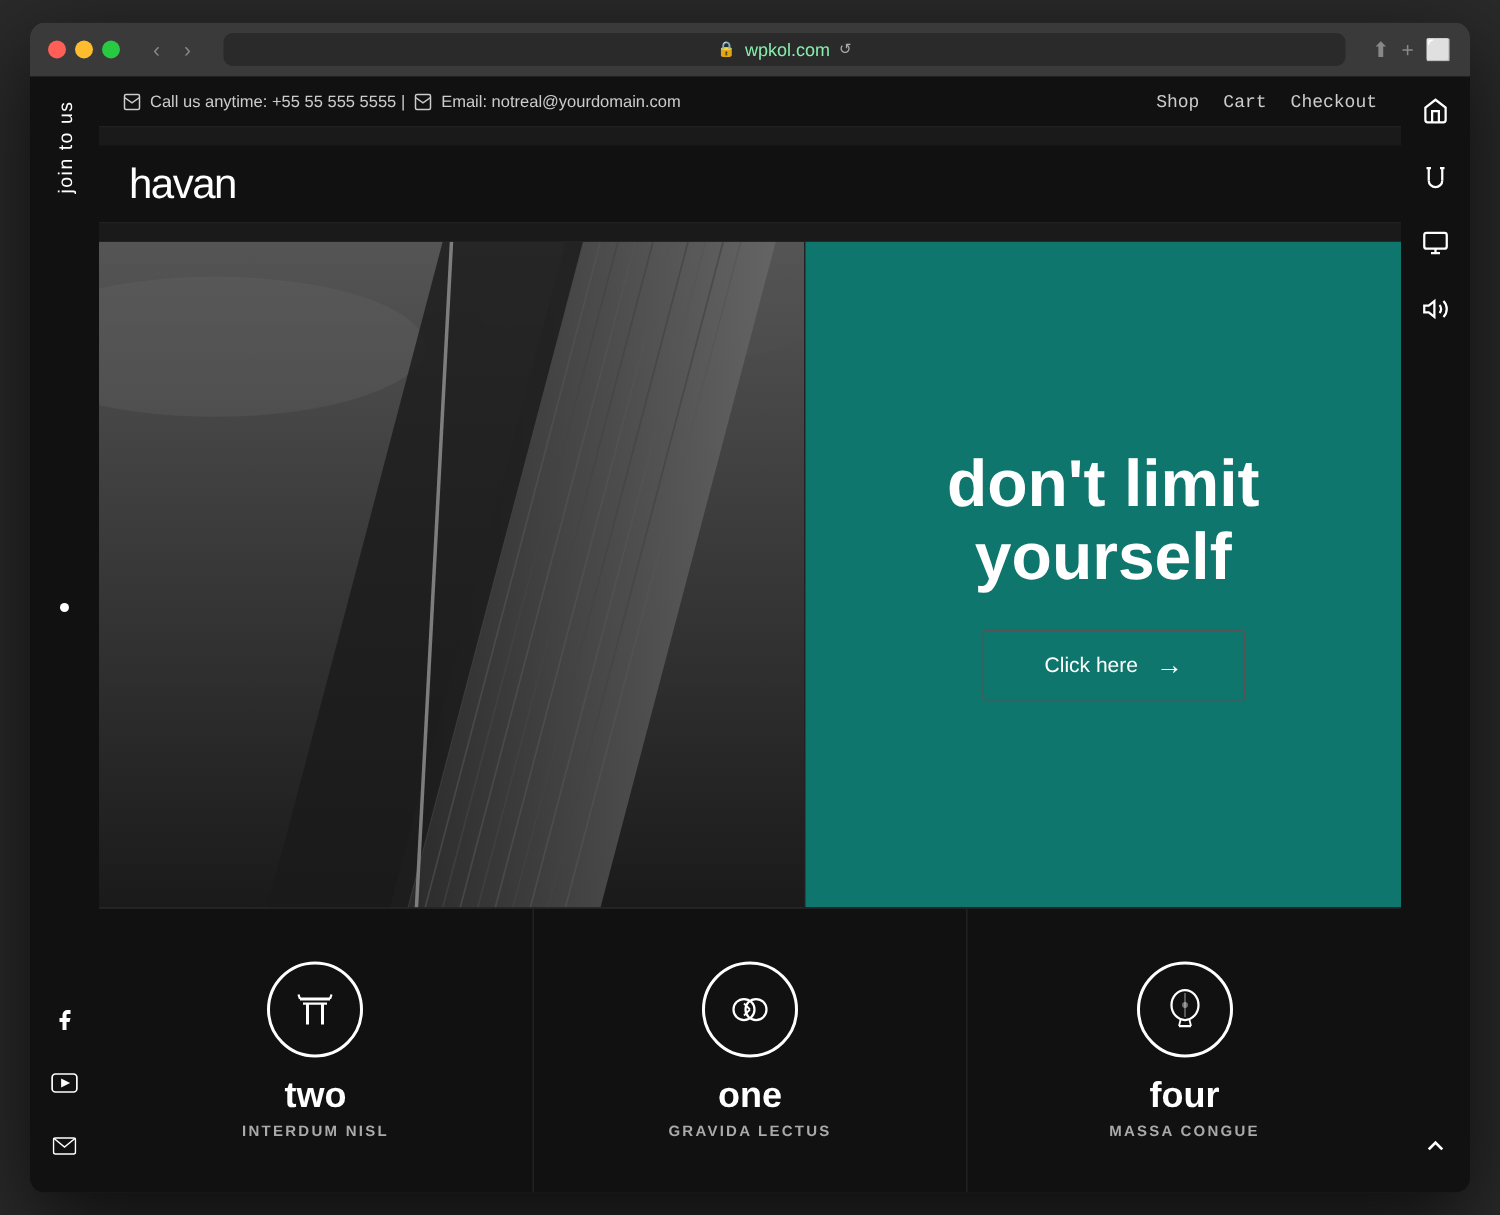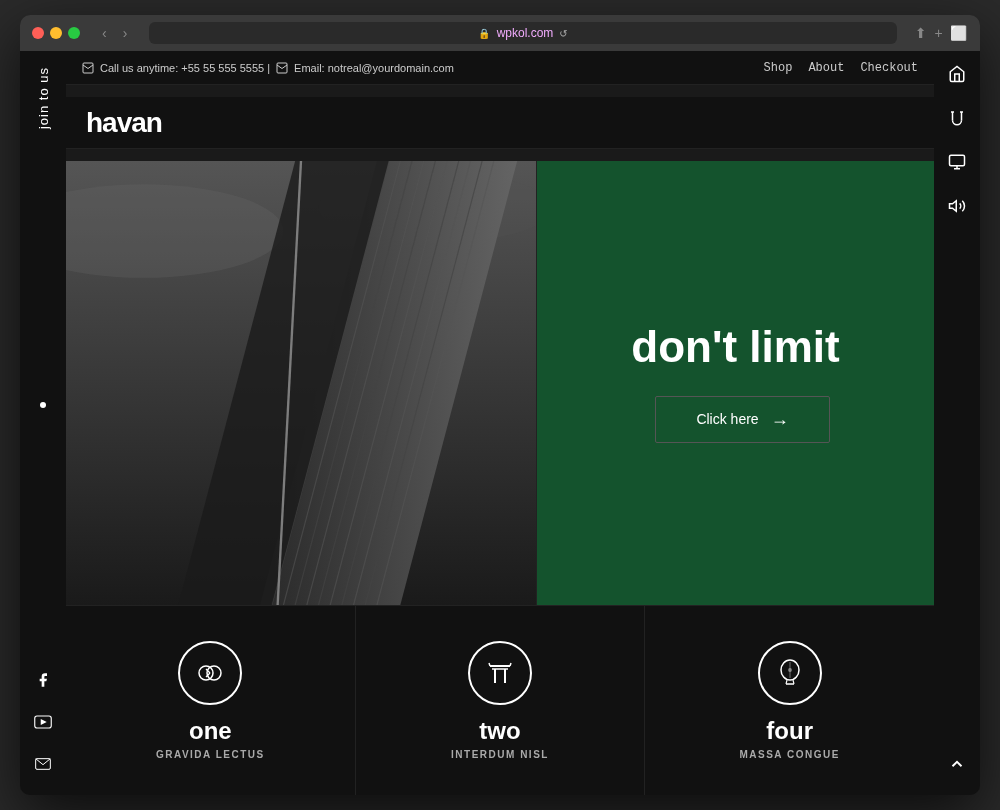--- a/index.html
+++ b/index.html
@@ -64,21 +64,21 @@
       background: #2a2a2a;
       border-radius: 6px;
       height: 22px;
       display: flex;
       align-items: center;
       justify-content: center;
       gap: 6px;
       margin: 0 10px;
     }
     .address-bar-lock { color: #aaa; font-size: 10px; }
-    .address-bar-url { color: #f0abfc; font-size: 12px; }
+    .address-bar-url { color: #86efac; font-size: 12px; }
 
     .browser-actions {
       display: flex;
       gap: 8px;
       margin-left: auto;
     }
     .browser-action-btn { color: #888; font-size: 14px; }
 
     .browser-content {
       flex: 1;
@@ -185,21 +185,21 @@
     .site-nav {
       background: #111;
       height: 52px;
       display: flex;
       align-items: center;
       padding: 0 20px;
       border-bottom: 1px solid #222;
     }
     .site-logo {
       font-size: 28px;
-      font-weight: 700;
+      font-weight: 400;
       color: #fff;
       letter-spacing: -1px;
       flex: 1;
     }
     .nav-links {
       display: flex;
       align-items: center;
       gap: 22px;
     }
     .nav-link {
@@ -226,21 +226,21 @@
       width: 470px;
       background: #333;
       position: relative;
       overflow: hidden;
       flex-shrink: 0;
     }
 
     
     .hero-text {
       flex: 1;
-      background: #14532d;
+      background: #0f766e;
       display: flex;
       flex-direction: column;
       align-items: center;
       justify-content: center;
       padding: 30px 40px;
       text-align: center;
       border-left: 1px solid #222;
     }
 
     .hero-title {
@@ -421,21 +421,21 @@
             </svg>
             <span>Call us anytime: +55 55 555 5555 |</span>
             <svg width="12" height="12" viewBox="0 0 24 24" fill="none" stroke="#ccc" stroke-width="2">
               <rect x="2" y="2" width="20" height="20" rx="2"></rect>
               <polyline points="2,6 12,13 22,6"></polyline>
             </svg>
             <span>Email: notreal@yourdomain.com</span>
           </div>
           <div class="top-bar-right">
             <a>Shop</a>
-            <a>About</a>
+            <a>Cart</a>
             <a>Checkout</a>
           </div>
         </div>
 
         <div class="site-nav">
           <div class="site-logo">havan</div>
         </div>
 
         <div style="flex:1; display:flex; flex-direction:column; overflow:hidden;">
 
@@ -474,59 +474,60 @@
 
                 <polygon points="130,380 210,380 310,0 230,0" fill="#1a1a1a" opacity="0.8"></polygon>
 
                 <line x1="235" y1="0" x2="215" y2="380" stroke="#888" stroke-width="2" opacity="0.9"></line>
               </svg>
             </div>
 
             <div class="hero-text">
               <h1 class="hero-title">
                 <span>don't limit</span><br>
+                <span>yourself</span>
               </h1>
               <button class="hero-cta">
                 <span>Click here</span>
                 <span class="cta-arrow">→</span>
               </button>
             </div>
           </div>
 
           <div class="features-section">
+
+            <div class="feature-item">
+              <div class="feature-icon-circle">
+                <svg width="28" height="28" viewBox="0 0 28 28" fill="none" xmlns="http://www.w3.org/2000/svg">
+
+                  <line x1="4" y1="7" x2="24" y2="7" stroke="white" stroke-width="2"></line>
+                  <line x1="6" y1="10" x2="22" y2="10" stroke="white" stroke-width="1.5"></line>
+                  <line x1="9" y1="10" x2="9" y2="24" stroke="white" stroke-width="2"></line>
+                  <line x1="19" y1="10" x2="19" y2="24" stroke="white" stroke-width="2"></line>
+                  <line x1="4" y1="7" x2="3" y2="4" stroke="white" stroke-width="1.5"></line>
+                  <line x1="24" y1="7" x2="25" y2="4" stroke="white" stroke-width="1.5"></line>
+                </svg>
+              </div>
+              <div class="feature-name">two</div>
+              <div class="feature-sub">INTERDUM NISL</div>
+            </div>
 
             <div class="feature-item">
               <div class="feature-icon-circle">
                 <svg width="28" height="18" viewBox="0 0 28 18" fill="none" xmlns="http://www.w3.org/2000/svg">
                   <circle cx="10" cy="9" r="7" stroke="white" stroke-width="1.5" fill="none"></circle>
                   <circle cx="18" cy="9" r="7" stroke="white" stroke-width="1.5" fill="none"></circle>
                   <line x1="10" y1="5" x2="14" y2="9" stroke="white" stroke-width="1.2"></line>
                   <line x1="10" y1="13" x2="14" y2="9" stroke="white" stroke-width="1.2"></line>
                 </svg>
               </div>
               <div class="feature-name">one</div>
               <div class="feature-sub">GRAVIDA LECTUS</div>
             </div>
 
-            <div class="feature-item">
-              <div class="feature-icon-circle">
-                <svg width="28" height="28" viewBox="0 0 28 28" fill="none" xmlns="http://www.w3.org/2000/svg">
-
-                  <line x1="4" y1="7" x2="24" y2="7" stroke="white" stroke-width="2"></line>
-                  <line x1="6" y1="10" x2="22" y2="10" stroke="white" stroke-width="1.5"></line>
-                  <line x1="9" y1="10" x2="9" y2="24" stroke="white" stroke-width="2"></line>
-                  <line x1="19" y1="10" x2="19" y2="24" stroke="white" stroke-width="2"></line>
-                  <line x1="4" y1="7" x2="3" y2="4" stroke="white" stroke-width="1.5"></line>
-                  <line x1="24" y1="7" x2="25" y2="4" stroke="white" stroke-width="1.5"></line>
-                </svg>
-              </div>
-              <div class="feature-name">two</div>
-              <div class="feature-sub">INTERDUM NISL</div>
-            </div>
-
 
             <div class="feature-item">
               <div class="feature-icon-circle">
                 <svg width="22" height="28" viewBox="0 0 22 28" fill="none" xmlns="http://www.w3.org/2000/svg">
 
                   <ellipse cx="11" cy="11" rx="9" ry="10" stroke="white" stroke-width="1.5" fill="none"></ellipse>
                   <line x1="8" y1="21" x2="7" y2="25" stroke="white" stroke-width="1.2"></line>
                   <line x1="14" y1="21" x2="15" y2="25" stroke="white" stroke-width="1.2"></line>
                   <line x1="7" y1="25" x2="15" y2="25" stroke="white" stroke-width="1.5"></line>
                   <circle cx="11" cy="11" r="2" fill="white" opacity="0.4"></circle>

